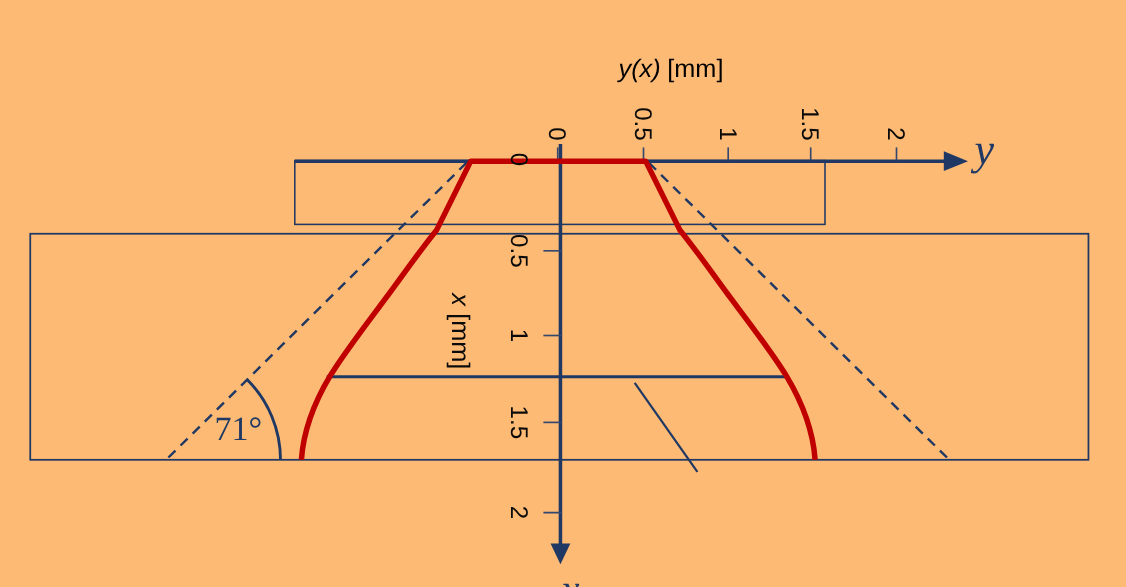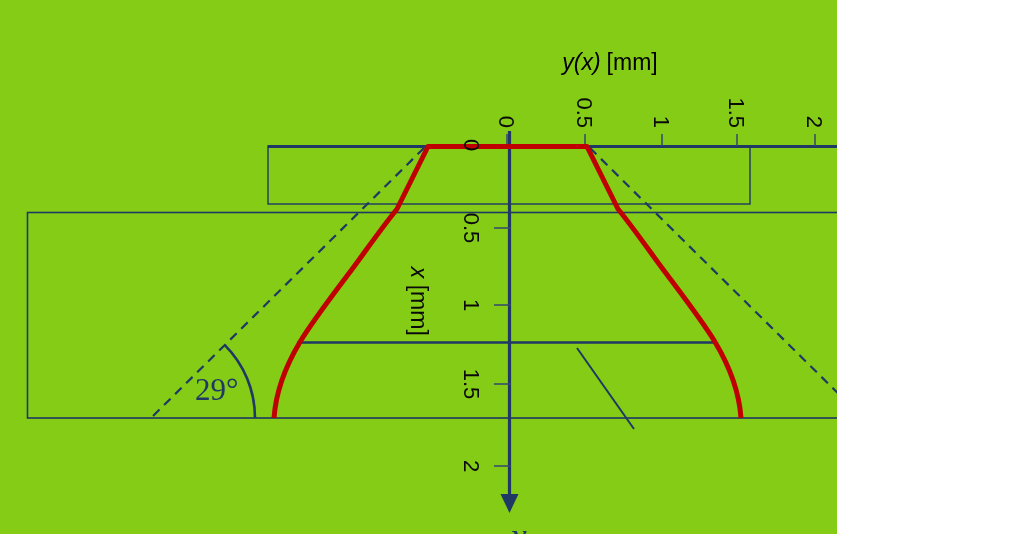--- a/index.html
+++ b/index.html
@@ -1,17 +1,17 @@
 <!DOCTYPE html>
 <html><head>
 <meta charset="utf-8">
 <style>
   html,body{margin:0;padding:0;background:#ffffff;}
   #stage{
-    position:relative;width:837px;height:534px;background:#84cc16;
+    position:relative;width:1024px;height:534px;background:#fdba74;
     overflow:hidden;font-family:"Liberation Sans",sans-serif;
   }
   #stage svg{position:absolute;left:0;top:0;}
 
   .fig-title{
     position:absolute;left:500px;top:49px;width:220px;text-align:center;
     font-size:23px;color:#000000;white-space:nowrap;
   }
   .fig-title .var{font-style:italic;}
   .fig-title .unit{margin-left:6px;}
@@ -108,21 +108,21 @@
     <span class="var">y(x)</span><span class="unit">[mm]</span>
   </div>
 
   <div class="x-axis-title">
     <span class="var">x</span><span class="unit">[mm]</span>
   </div>
 
   <div class="y-arrow-label">y</div>
   <div class="x-arrow-label">x</div>
 
-  <div class="angle-label">29°</div>
+  <div class="angle-label">71°</div>
 
 
 <div class="tick-label h" style="left: 494px;">0</div>
     <div class="tick-label h" style="left: 572px;">0.5</div>
     <div class="tick-label h" style="left: 649px;">1</div>
     <div class="tick-label h" style="left: 724px;">1.5</div>
     <div class="tick-label h" style="left: 802px;">2</div>
     <div class="tick-label v" style="top: 145px;">0</div>
     <div class="tick-label v" style="top: 228px;">0.5</div>
     <div class="tick-label v" style="top: 305px;">1</div>

